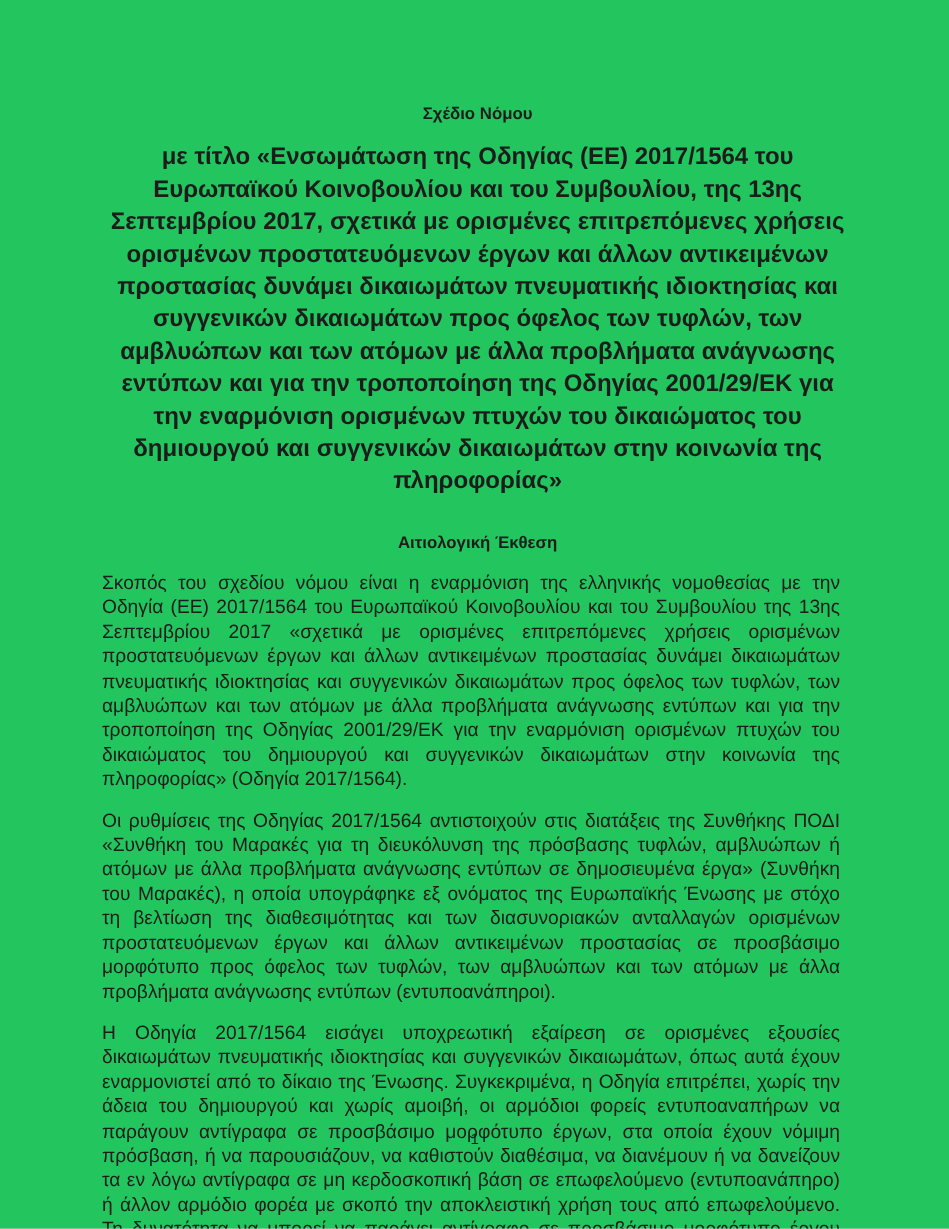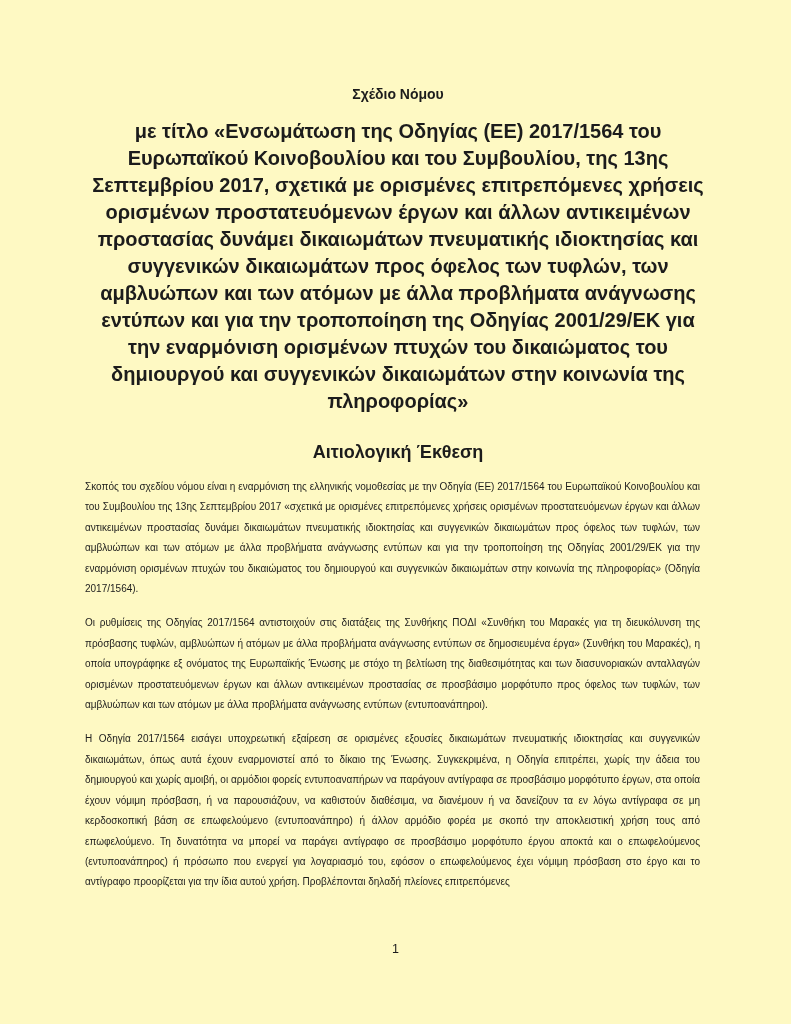--- a/index.html
+++ b/index.html
@@ -35,54 +35,54 @@
     margin: 0;
     text-align: center;
     font-weight: bold;
     font-size: 20px;
     line-height: 27px;
   }
   .report-heading {
     margin: 27px 0 0 0;
     text-align: center;
     font-weight: bold;
-    font-size: 18px;
+    font-size: 14px;
     line-height: 21px;
   }
   .section-heading {
     margin: 44px 0 0 0;
     text-align: left;
     font-weight: bold;
     font-size: 14px;
     line-height: 21px;
   }
   .body-para {
     margin: 14px 11px 0 0;
     text-align: justify;
-    font-size: 10px;
+    font-size: 16px;
     line-height: 20.4px;
     font-weight: normal;
   }
   .body-para:first-of-type {
     margin-top: 15px;
   }
   .page-number {
     position: absolute;
     top: 941px;
     left: 0;
     width: 100%;
     text-align: center;
     font-size: 12.5px;
     line-height: 16px;
   }
 </style>
 </head>
 <body>
 
-<div class="page" style="background: #fef9c3; color: rgb(28, 28, 28);">
+<div class="page" style="background: #22c55e; color: rgb(28, 28, 28);">
   <div class="content">
 
     <p class="doc-title">Σχέδιο Νόμου</p>
 
 
     <p class="doc-long-title">με τίτλο «Ενσωμάτωση της Οδηγίας (ΕΕ) 2017/1564 του Ευρωπαϊκού Κοινοβουλίου και του Συμβουλίου, της 13ης Σεπτεμβρίου 2017, σχετικά με ορισμένες επιτρεπόμενες χρήσεις ορισμένων προστατευόμενων έργων και άλλων αντικειμένων προστασίας δυνάμει δικαιωμάτων πνευματικής ιδιοκτησίας και συγγενικών δικαιωμάτων προς όφελος των τυφλών, των αμβλυώπων και των ατόμων με άλλα προβλήματα ανάγνωσης εντύπων και για την τροποποίηση της Οδηγίας 2001/29/ΕΚ για την εναρμόνιση ορισμένων πτυχών του δικαιώματος του δημιουργού και συγγενικών δικαιωμάτων στην κοινωνία της πληροφορίας»</p>
 
     <p class="report-heading">Αιτιολογική Έκθεση</p>
 
 

